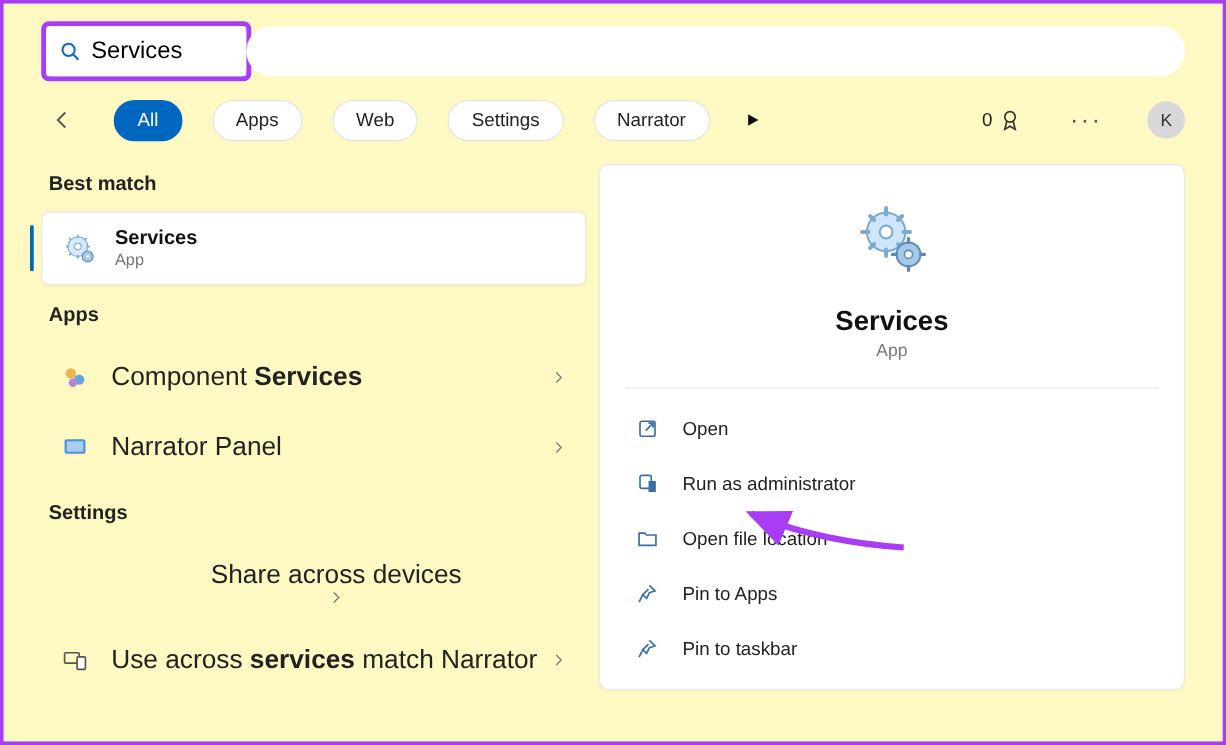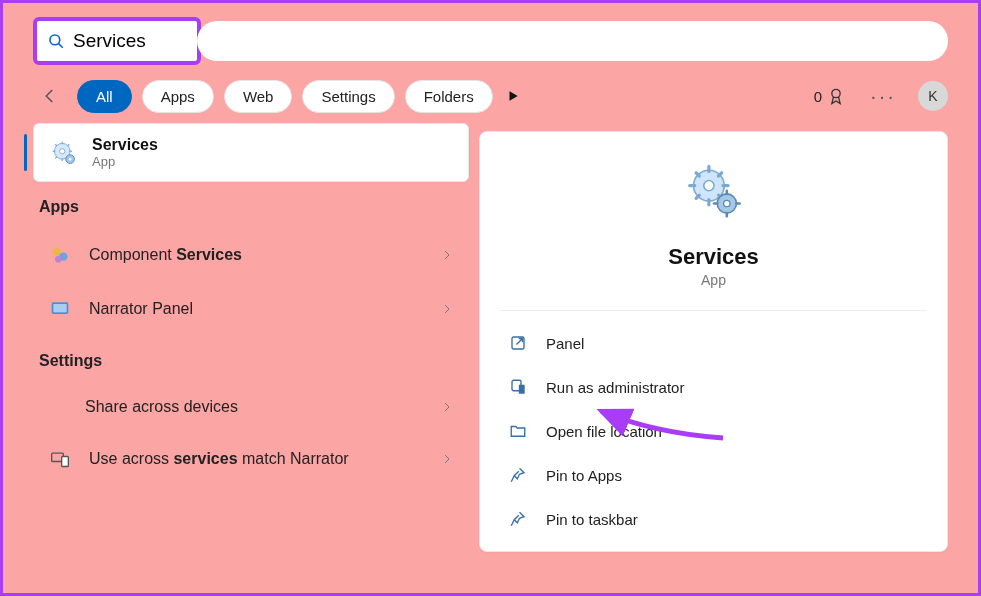--- a/index.html
+++ b/index.html
@@ -1,27 +1,27 @@
 <!DOCTYPE html>
 <html><head>
 <meta charset="utf-8">
 <style>
 * { margin: 0; padding: 0; box-sizing: border-box; font-family: 'Segoe UI', Tahoma, sans-serif; }
 body { background: #fff; width: 981px; height: 596px; overflow: hidden; position: relative; }
 .frame { border: 3px solid #a83df5; width: 981px; height: 596px; background: #f6f6f6; position: relative; }
-.inner { position: absolute; inset: 0; background: #fca5a5; }
+.inner { position: absolute; inset: 0; background: #fef9c3; }
 
 .search-row { display: flex; align-items: center; padding: 14px 30px 8px 30px; }
 .search-highlight { border: 4px solid #a83df5; border-radius: 6px; padding: 0; display: inline-flex; align-items: center; background: #fff; }
 .search-box { display: flex; align-items: center; height: 40px; padding: 0 10px; width: 160px; background: #fff; border-radius: 4px; }
 .search-icon { width: 18px; height: 18px; margin-right: 8px; }
 .search-input { border: none; outline: none; font-size: 19px; background: transparent; width: 110px; }
 .search-rest { flex: 1; height: 40px; background: #fff; border-radius: 22px; margin-left: -4px; }
 
-.tabs-row { display: flex; align-items: center; padding: 6px 30px 10px 30px; gap: 10px; }
+.tabs-row { display: flex; align-items: center; padding: 6px 30px 10px 30px; gap: 24px; }
 .back-btn { width: 34px; height: 34px; display: flex; align-items: center; justify-content: center; background: transparent; border: none; cursor: pointer; color: #444; }
 .tab { padding: 7px 18px; border-radius: 20px; border: 1px solid #e4e4e4; background: #fff; font-size: 15px; color: #222; cursor: pointer; white-space: nowrap; }
 .tab.active { background: #0067c0; color: #fff; border-color: #0067c0; }
 .tabs-spacer { flex: 1; }
 .more-play { width: 20px; display: flex; align-items: center; justify-content: center; cursor: pointer; }
 .rewards { display: flex; align-items: center; gap: 4px; font-size: 15px; color: #222; margin-right: 14px; }
 .rewards svg { width: 20px; height: 20px; }
 .dots { font-size: 20px; letter-spacing: 2px; color: #555; cursor: pointer; margin-right: 12px; }
 .avatar { width: 30px; height: 30px; border-radius: 50%; background: #d8d8d8; display: flex; align-items: center; justify-content: center; font-size: 14px; color: #333; }
 
@@ -31,21 +31,21 @@
 
 .section-title { font-size: 16px; font-weight: 600; color: #222; margin: 16px 0 12px 6px; }
 .match-card { display: flex; align-items: center; background: #fff; border: 1px solid #e8e8e8; border-radius: 6px; padding: 12px 16px; position: relative; box-shadow: 0 1px 2px rgba(0,0,0,0.03); }
 .match-card::before { content: ''; position: absolute; left: -10px; top: 10px; bottom: 10px; width: 3px; background: #0067c0; border-radius: 2px; }
 .gear-icon-sm { width: 28px; height: 28px; margin-right: 14px; }
 .match-title { font-size: 16px; font-weight: 600; color: #111; }
 .match-sub { font-size: 13px; color: #777; }
 
 .list-item { display: flex; align-items: center; padding: 16px 16px; cursor: pointer; border-radius: 6px; }
 .list-item .li-icon { width: 22px; height: 22px; margin-right: 18px; display: flex; align-items: center; justify-content: center; }
-.list-item .li-text { flex: 1; font-size: 16px; color: #222; }
+.list-item .li-text { flex: 1; font-size: 21px; color: #222; }
 .list-item .chev { color: #777; }
 .bold { font-weight: 600; }
 
 .detail-card { background: #fff; border: 1px solid #e8e8e8; border-radius: 8px; padding: 28px 0 0 0; margin-top: 8px; text-align: center; box-shadow: 0 1px 2px rgba(0,0,0,0.03); }
 .big-gear-wrap { display: flex; justify-content: center; margin-bottom: 20px; }
 .big-gear { width: 64px; height: 64px; }
 .detail-title { font-size: 22px; font-weight: 600; color: #111; margin-bottom: 2px; }
 .detail-sub { font-size: 14px; color: #777; margin-bottom: 22px; }
 .detail-hr { border: none; border-top: 1px solid #eee; margin: 0 20px; }
 .actions { text-align: left; padding: 10px 20px 10px 20px; }
@@ -79,41 +79,42 @@
   <div class="tabs-row">
     <button class="back-btn">
       <svg width="18" height="18" viewBox="0 0 24 24" fill="none" stroke="#555" stroke-width="2">
             <path d="M15 4 L7 12 L15 20"></path>
           </svg>
     </button>
     <div class="tab active">All</div>
     <div class="tab">Apps</div>
     <div class="tab">Web</div>
     <div class="tab">Settings</div>
-    <div class="tab">Folders</div>
+    <div class="tab">Narrator</div>
     <div class="more-play">
       <svg width="14" height="14" viewBox="0 0 24 24" fill="#111">
             <path d="M6 4 L20 12 L6 20 Z"></path>
           </svg>
     </div>
     <div class="tabs-spacer"></div>
     <div class="rewards">
       <span>0</span>
       <svg viewBox="0 0 24 24" fill="none" stroke="#333" stroke-width="1.6">
             <circle cx="12" cy="9" r="5"></circle>
             <path d="M9 13 L7 21 L12 18 L17 21 L15 13"></path>
           </svg>
     </div>
     <div class="dots">···</div>
     <div class="avatar">K</div>
   </div>
 
   <div class="content">
     <div class="left">
 
+      <div class="section-title">Best match</div>
       <div class="match-card">
         <svg class="gear-icon-sm" viewBox="0 0 64 64">
           <circle cx="28" cy="28" r="18" fill="#d7e8fb" stroke="#7ba9d0" stroke-width="2"></circle>
           <circle cx="28" cy="28" r="6" fill="#fff" stroke="#7ba9d0" stroke-width="2"></circle>
           <g stroke="#7ba9d0" stroke-width="3">
             <line x1="28" y1="6" x2="28" y2="12"></line>
                 <line x1="28" y1="44" x2="28" y2="50"></line>
             <line x1="6" y1="28" x2="12" y2="28"></line>
                 <line x1="44" y1="28" x2="50" y2="28"></line>
             <line x1="12" y1="12" x2="16" y2="16"></line>
@@ -155,21 +156,21 @@
         </div>
         <div class="li-text"><span>Narrator Panel</span></div>
         <div class="chev">
           <svg width="12" height="12" viewBox="0 0 24 24" fill="none" stroke="#777" stroke-width="2">
                 <path d="M8 4 L16 12 L8 20"></path>
               </svg>
         </div>
       </div>
 
       <div class="section-title">Settings</div>
-      <div class="list-item" style="padding-left:52px;">
+      <div class="list-item" style="padding-left:52px;flex-direction:column;">
         <div class="li-text">Share across devices</div>
         <div class="chev">
           <svg width="12" height="12" viewBox="0 0 24 24" fill="none" stroke="#777" stroke-width="2">
                 <path d="M8 4 L16 12 L8 20"></path>
               </svg>
         </div>
       </div>
       <div class="list-item">
         <div class="li-icon">
           <svg width="20" height="20" viewBox="0 0 24 24" fill="none" stroke="#555" stroke-width="1.6">
@@ -220,21 +221,21 @@
         <div class="detail-sub">App</div>
         <hr class="detail-hr">
         <div class="actions">
           <div class="action-row">
             <div class="a-icon">
               <svg viewBox="0 0 24 24" width="18" height="18" fill="none" stroke="#3b6ea5" stroke-width="1.8">
                     <rect x="4" y="4" width="16" height="16" rx="2"></rect>
                     <path d="M10 14 L18 6 M13 6 H18 V11"></path>
                   </svg>
             </div>
-            <div class="a-text">Panel</div>
+            <div class="a-text">Open</div>
           </div>
           <div class="action-row">
             <div class="a-icon">
               <svg viewBox="0 0 24 24" width="18" height="18" fill="none" stroke="#3b6ea5" stroke-width="1.8">
                     <rect x="4" y="3" width="12" height="14" rx="2"></rect>
                     <path d="M14 10 L20 10 L20 20 L14 20 Z" fill="#3b6ea5"></path>
                   </svg>
             </div>
             <div class="a-text">Run as administrator</div>
           </div>

